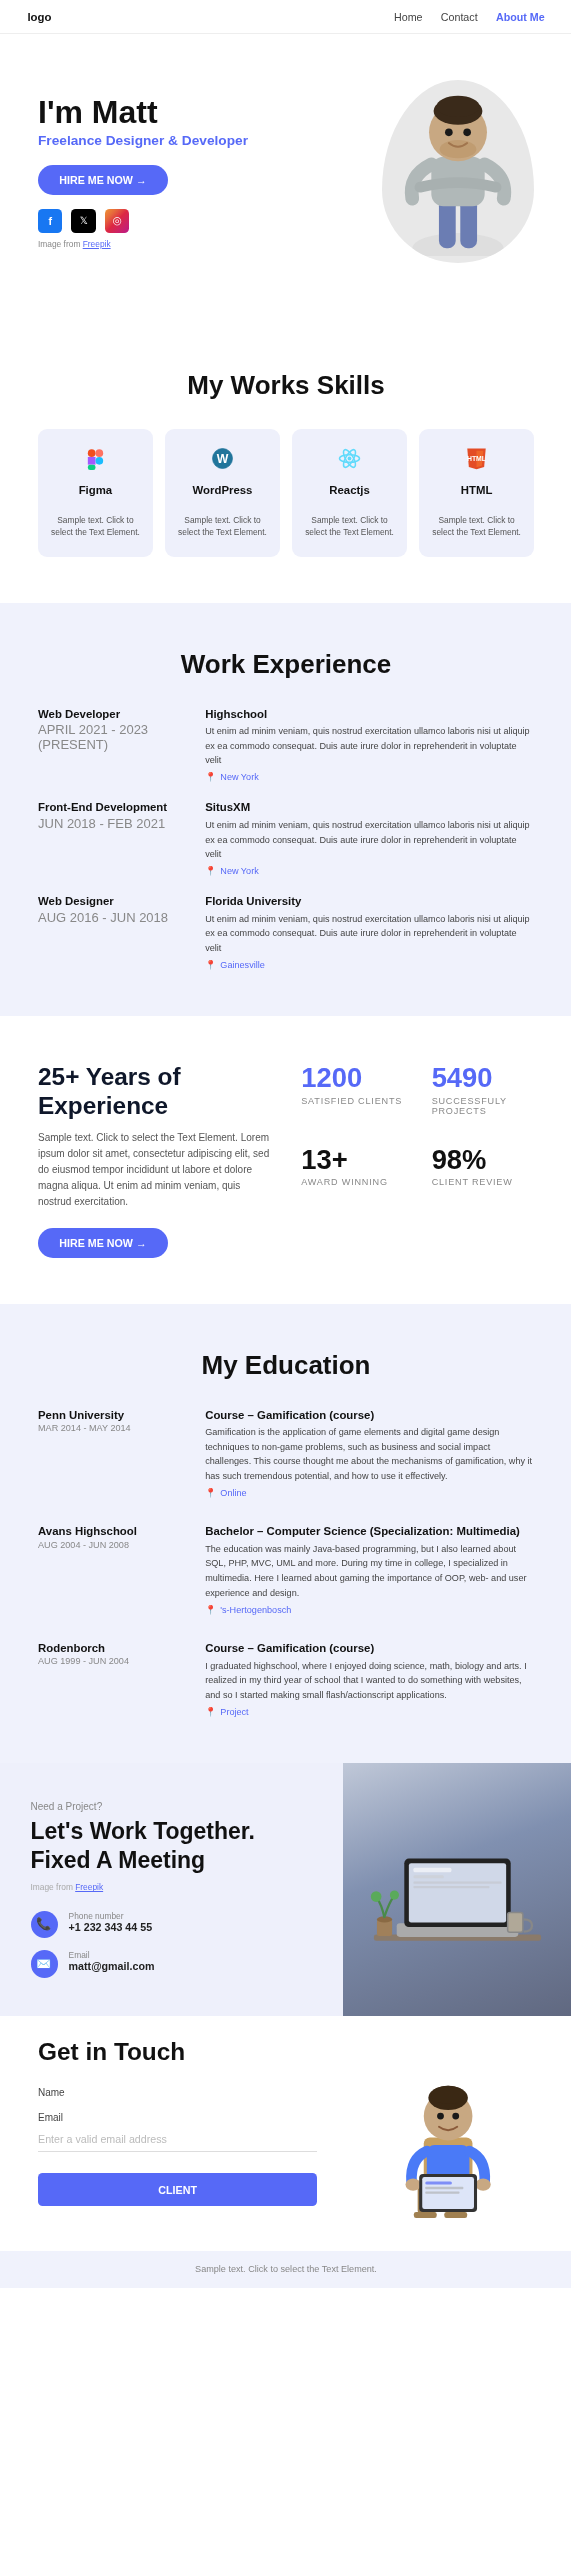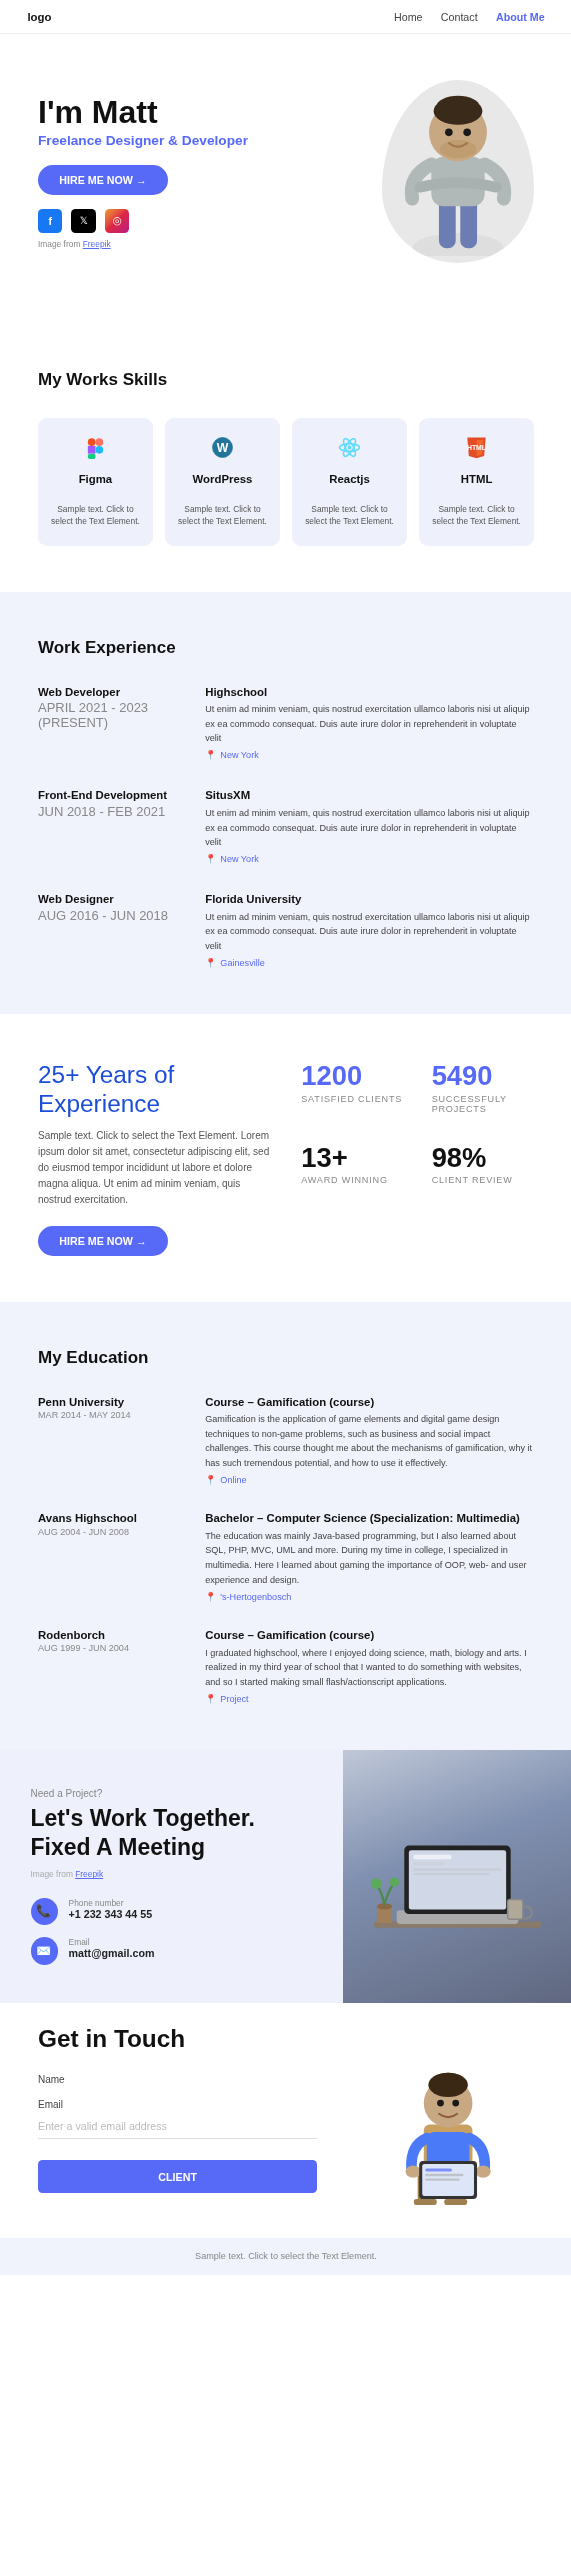--- a/index.html
+++ b/index.html
@@ -18,44 +18,44 @@
     .hero-btn { display: inline-flex; align-items: center; gap: 6.1px; background: #5669f7; color: #fff; border: none; border-radius: 18.3px; padding: 9.1px 21.3px; font-size: 10.7px; font-weight: 600; margin-top: 17px; cursor: pointer; }
     .hero-socials { display: flex; gap: 9.1px; margin-top: 13.7px; }
     .hero-socials .social-icon { width: 24.4px; height: 24.4px; border-radius: 4.6px; background: #f0f0f0; display: flex; align-items: center; justify-content: center; font-size: 11.4px; cursor: pointer; }
     .hero-image-wrap { width: 152px; height: 183px; border-radius: 50% 50% 50% 50% / 60% 60% 40% 40%; overflow: hidden; background: #e8e8e8; flex-shrink: 0; display: flex; align-items: center; justify-content: center; }
     .hero-image-wrap svg { width: 122px; height: 168px; }
     .hero-caption { font-size: 8.4px; color: #888; margin-top: 6.1px; }
     .hero-caption a { color: #5669f7; }
 
     
     .section { padding: 46px 38px; }
-    .section-title { text-align: left; font-size: 17px; font-weight: 700; margin-bottom: 27.4px; color: #111; }
+    .section-title { text-align: center; font-size: 26px; font-weight: 700; margin-bottom: 27.4px; color: #111; }
     .skills-grid { display: grid; grid-template-columns: repeat(4, 1fr); gap: 12.2px; }
     .skill-card { background: #eef0fb; border-radius: 9.1px; padding: 18.3px 12.2px; text-align: center; }
     .skill-icon { font-size: 21.3px; margin-bottom: 7.6px; }
     .skill-name { font-weight: 700; font-size: 11.4px; color: #111; margin-bottom: 18px; }
     .skill-desc { font-size: 8.4px; color: #555; line-height: 1.5; }
 
     
     .work-section { background: #f0f2fc; padding: 46px 38px; }
     .work-section .section-title { color: #111; }
-    .work-entries { display: flex; flex-direction: column; gap: 29px; }
+    .work-entries { display: flex; flex-direction: column; gap: 19px; }
     .work-entry { display: grid; grid-template-columns: 152px 1fr; gap: 15.2px; }
     .work-left { }
     .work-title { font-weight: 700; font-size: 11.4px; color: #111; }
     .work-date { font-size: 13px; color: #888; margin-top: 2.3px; }
     .work-right { }
     .work-company { font-weight: 700; font-size: 11.4px; color: #111; margin-bottom: 4.6px; }
     .work-desc { font-size: 9.1px; color: #444; line-height: 1.6; }
     .work-location { display: flex; align-items: center; gap: 3.8px; font-size: 9.1px; color: #5669f7; margin-top: 4.6px; }
 
     
     .stats-section { background: #fff; padding: 46px 38px; display: flex; gap: 30.5px; align-items: flex-start; }
     .stats-left { flex: 1; }
-    .stats-heading { font-size: 24.4px; font-weight: 400; color: #1d4ed8; line-height: 1.2; }
+    .stats-heading { font-size: 24.4px; font-weight: 700; color: #0f172a; line-height: 1.2; }
     .stats-desc { font-size: 10px; color: #555; margin-top: 9.1px; line-height: 1.6; }
     .stats-btn { display: inline-flex; align-items: center; gap: 6.1px; background: #5669f7; color: #fff; border: none; border-radius: 18.3px; padding: 9.1px 21.3px; font-size: 10.7px; font-weight: 600; margin-top: 18.3px; cursor: pointer; }
     .stats-right { flex: 1; display: grid; grid-template-columns: 1fr 1fr; gap: 28px; }
     .stat-item { }
     .stat-num { font-size: 27.4px; font-weight: 800; color: #111; }
     .stat-num.blue { color: #5669f7; }
     .stat-label { font-size: 9.1px; color: #888; text-transform: uppercase; letter-spacing: 0.8px; margin-top: 1.5px; }
 
     
     .edu-section { background: #f0f2fc; padding: 46px 38px; }

